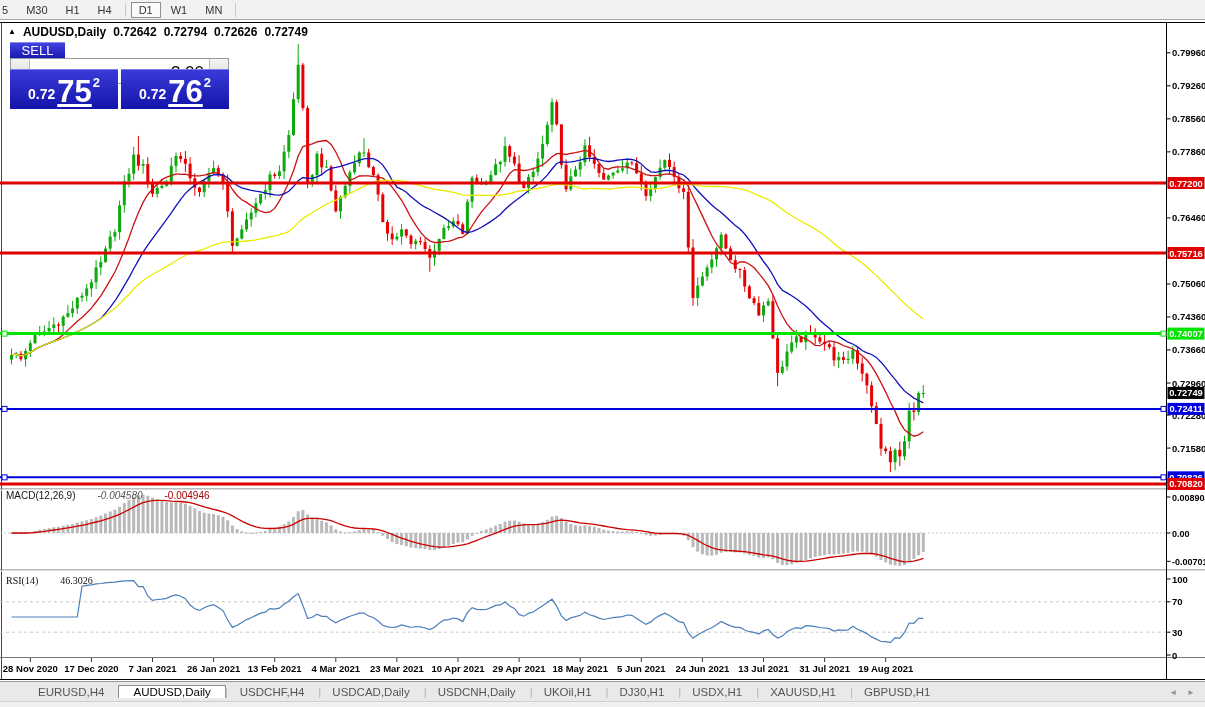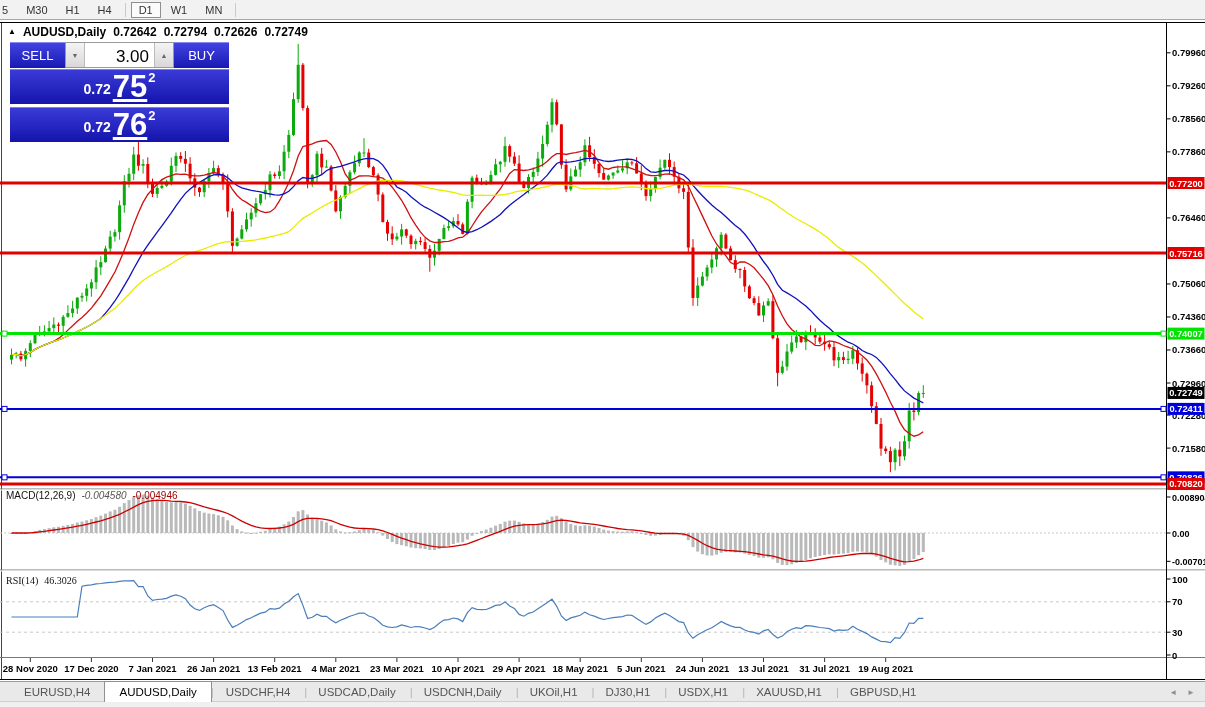--- a/index.html
+++ b/index.html
@@ -11,44 +11,44 @@
            border-bottom:1px solid #a8a8a8;display:flex;align-items:center;font-size:11px;color:#333;}
   .tf-btn{padding:2px 8px;margin:0 1px;cursor:default;}
   .tf-btn.first{padding-left:2px;margin-left:0;}
   .tf-btn.active{background:#fbfbfb;border:1px solid #8f8f8f;padding:1px 7px;}
   .tf-sep{width:1px;height:14px;background:#c9c9c9;margin:0 4px;}
   
   #chart-title{position:absolute;left:8px;top:25px;font-size:12px;font-weight:bold;color:#000;display:flex;gap:7px;align-items:center;}
   #chart-title .tri{font-size:8px;transform:translateY(-1px);}
   
   #trade-panel{position:absolute;left:10px;top:42px;width:219px;}
-  #tp-row1{display:flex;height:26px;}
+  #tp-row1{display:flex;height:26px;flex-direction:column;}
   .tp-side-btn{width:55px;background:linear-gradient(#4343e2,#1818b2);color:#fff;font-size:13px;
                display:flex;align-items:center;justify-content:center;border-top:1px solid #8888ee;}
   #tp-spinner{flex:1;display:flex;background:#fff;border:1px solid #9a9a9a;}
   .spin-btn{width:18px;background:linear-gradient(#f4f4f4,#d8d8d8);border-right:1px solid #bbb;
             display:flex;align-items:center;justify-content:center;font-size:7px;color:#666;}
   .spin-btn.up{border-right:none;border-left:1px solid #bbb;}
   #tp-volume{flex:1;font-size:17px;color:#000;text-align:right;padding:4px 5px 0 0;background:#fff;}
-  #tp-row2{display:flex;gap:3px;height:40px;margin-top:1px;flex-direction:column;}
+  #tp-row2{display:flex;gap:3px;height:40px;margin-top:1px;}
   .tp-price{flex:1;background:linear-gradient(#3a3ad8,#1414ac);color:#fff;display:flex;
             align-items:flex-end;justify-content:center;padding-bottom:3px;border-top:1px solid #7d7de8;}
   .tp-price .pfx{font-size:14px;font-weight:bold;margin:0 2px 4px 0;}
   .tp-price .big{font-size:31px;font-weight:bold;line-height:28px;text-decoration:underline;}
   .tp-price .sup{font-size:13px;font-weight:bold;margin:0 0 16px 1px;}
   
-  .ind-label{position:absolute;font-size:10px;color:#111;display:flex;gap:6px;}
+  .ind-label{position:absolute;font-size:10px;color:#111;display:flex;gap:22px;}
   #macd-label{left:6px;top:490px;}
   #rsi-label{left:6px;top:575px;font-family:Liberation Serif, serif;}
   #macd-label .v-main{color:#555;font-style:italic;}
   #macd-label .v-sig{color:#a00000;}
   
   #tabbar{position:absolute;left:0;top:681px;width:1205px;height:20px;background:#e9e9e9;
           border-top:1px solid #9a9a9a;display:flex;align-items:stretch;font-size:11.5px;color:#555;}
-  #tabs-container{display:flex;padding-left:10px;}
+  #tabs-container{display:flex;padding-left:24px;align-items:center;}
   .tab{display:flex;align-items:center;padding:0 14px;position:relative;white-space:nowrap;}
   .tab:not(:last-child)::after{content:"|";position:absolute;right:-3px;color:#b5b5b5;}
   .tab.active{background:#fff;color:#000;border:1px solid #8f8f8f;border-bottom:none;margin-top:-1px;z-index:2;}
   #tab-arrows{margin-left:auto;display:flex;align-items:center;gap:10px;padding-right:10px;color:#909090;font-size:8px;}
   
   #statusbar{position:absolute;left:0;top:701px;width:1205px;height:6px;background:#f0f0f0;border-top:1px solid #cfcfcf;}
 </style>
 </head>
 <body>
 

